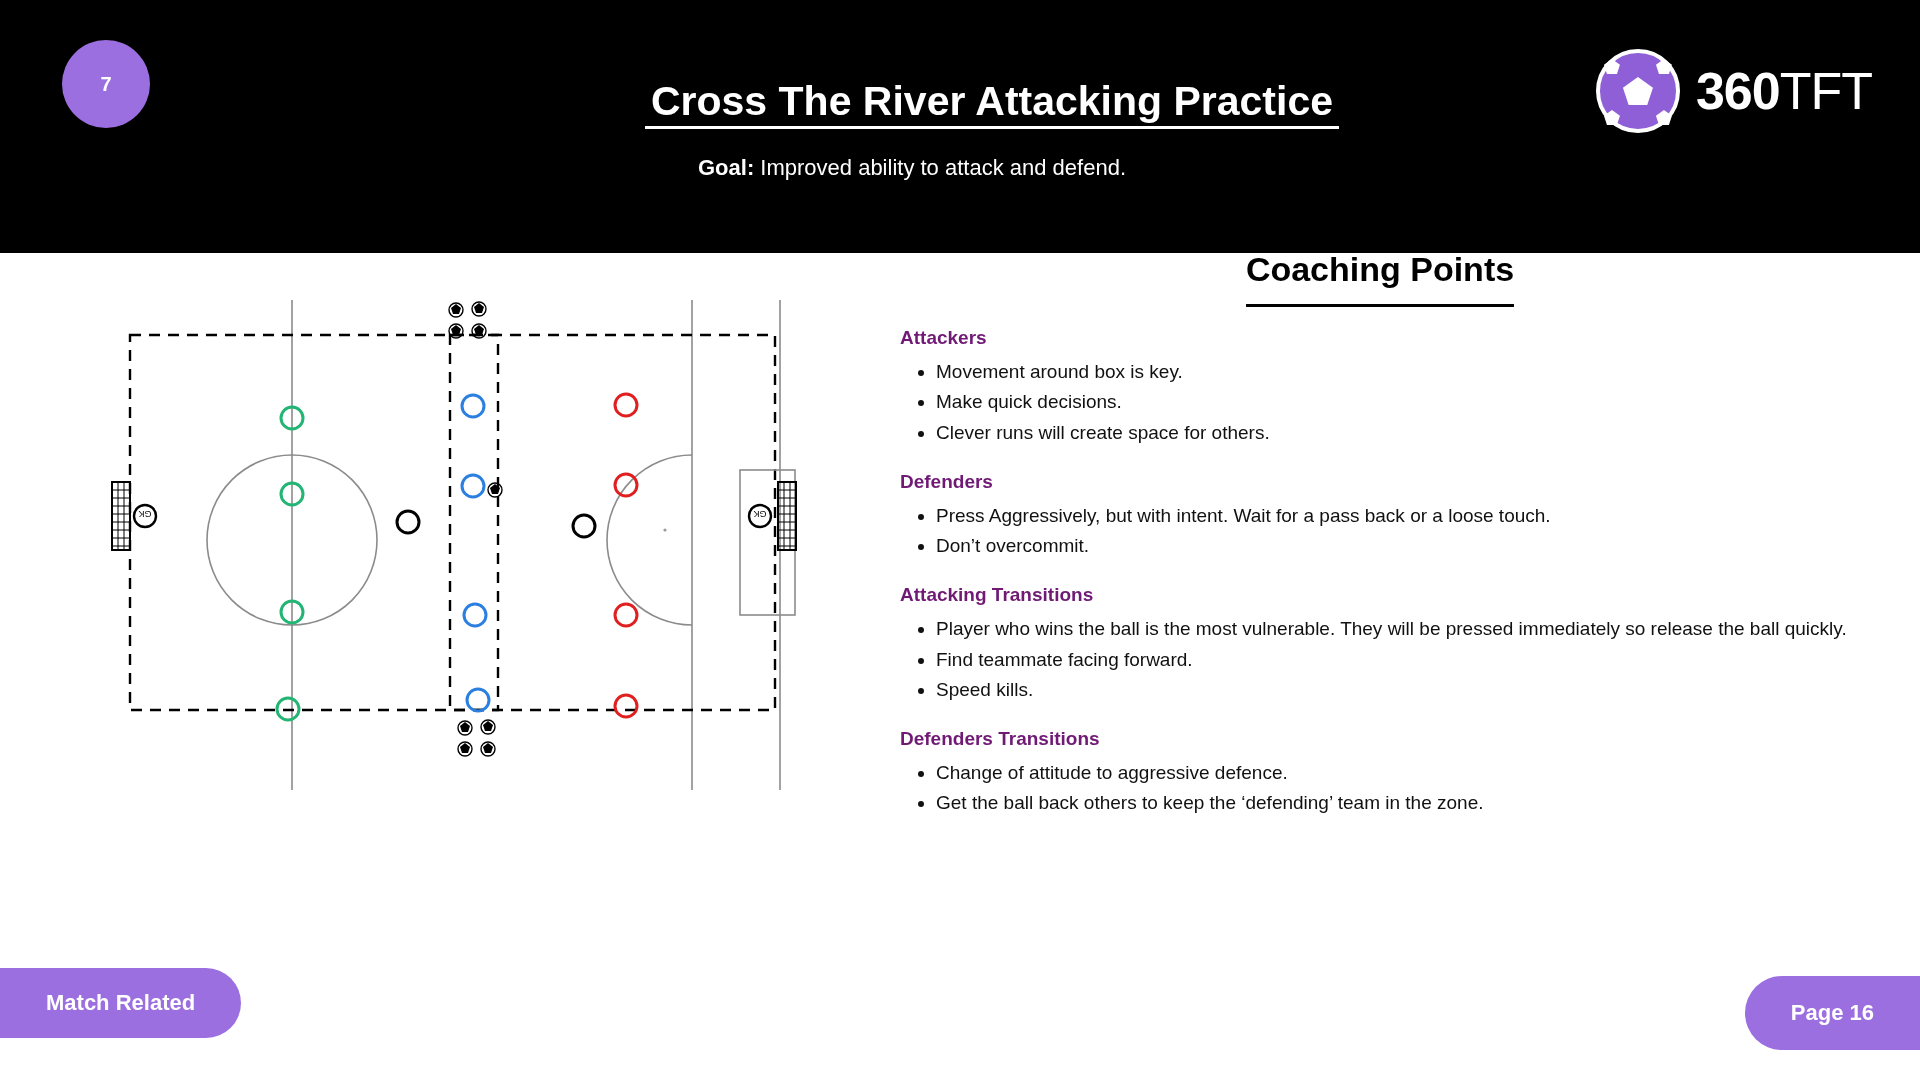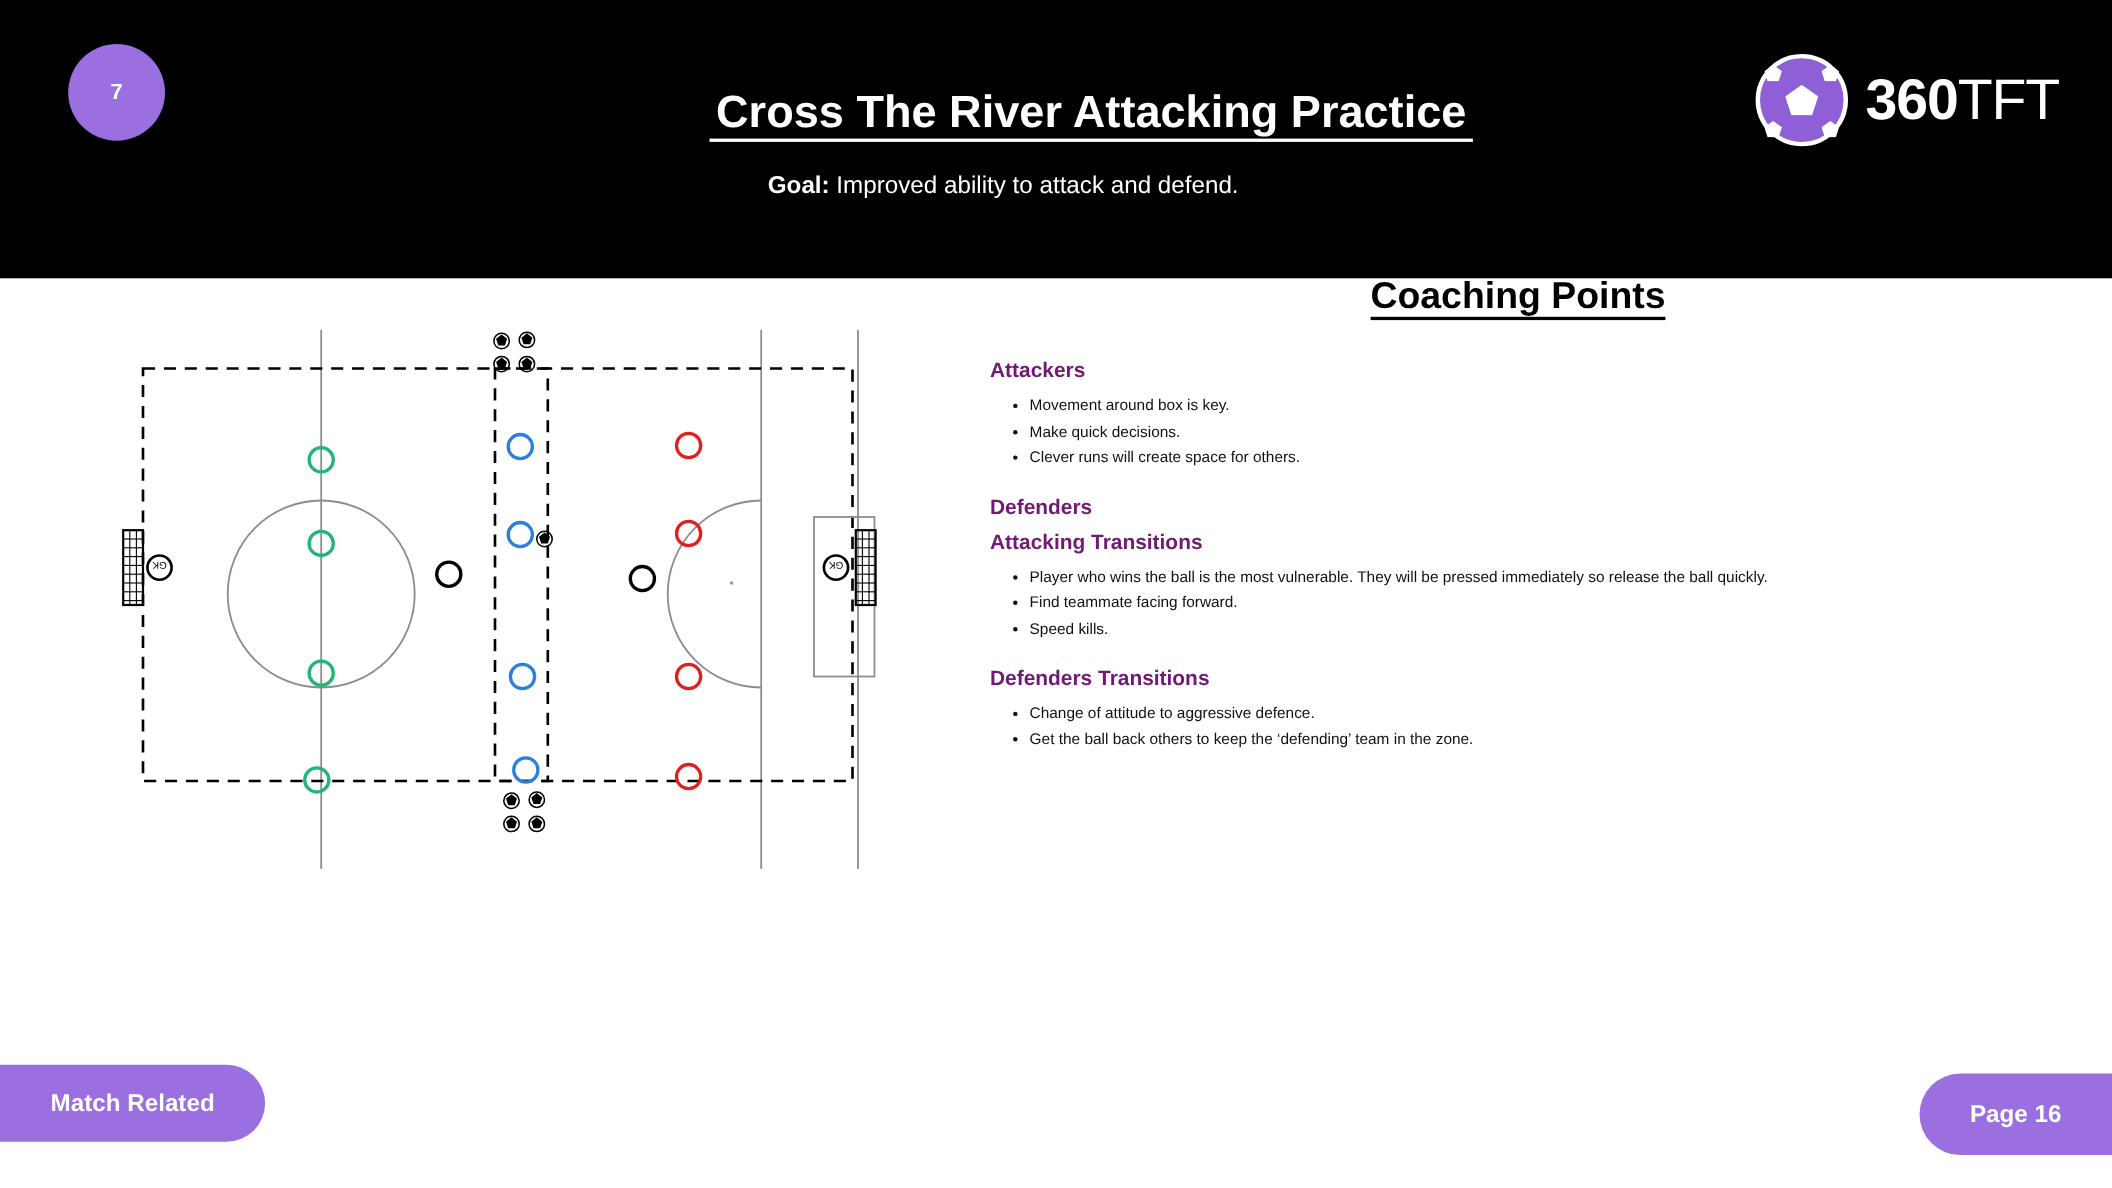--- a/index.html
+++ b/index.html
@@ -66,30 +66,30 @@
   .pitch-svg{position:absolute;left:0;top:0;}
 
   
   .cp{
     position:absolute;left:900px;top:250px;width:960px;
   }
   .cp-title{
     text-align:center;font-size:34px;font-weight:bold;color:#000;
     margin:0 0 38px 0;
   }
-  .cp-title span{border-bottom:3px solid #000;padding-bottom:0;}
+  .cp-title span{border-bottom:3px solid #000;padding-bottom:16px;}
   .cp-section{margin-bottom:10px;}
   .cp-head{
     font-size:19px;font-weight:bold;color:#701a75;margin:0 0 10px 0;
   }
   .cp-list{
     margin:0 0 26px 0;padding:0 0 0 36px;
   }
   .cp-list li{
-    font-size:14px;color:#111;line-height:1.33;margin-bottom:5px;
+    font-size:19px;color:#111;line-height:1.33;margin-bottom:5px;
   }
 
   
   .pill-left{
     position:absolute;left:-40px;bottom:42px;
     background:#9b6fdf;color:#ffffff;
     padding:22px 46px 22px 86px;
     border-radius:40px;font-size:22px;font-weight:bold;
   }
   .pill-right{
@@ -262,20 +262,24 @@
     <p class="cp-head">Attackers</p>
     <ul class="cp-list">
       <li>Movement around box is key.</li>
       <li>Make quick decisions.</li>
       <li>Clever runs will create space for others.</li>
     </ul>
   </div>
 
   <div class="cp-section">
     <p class="cp-head">Defenders</p>
+    <ul class="cp-list">
+      <li>Press Aggressively, but with intent. Wait for a pass back or a loose touch.</li>
+      <li>Don’t overcommit.</li>
+    </ul>
   </div>
 
   <div class="cp-section">
     <p class="cp-head">Attacking Transitions</p>
     <ul class="cp-list">
       <li>Player who wins the ball is the most vulnerable. They will be pressed immediately so release the ball quickly.</li>
       <li>Find teammate facing forward.</li>
       <li>Speed kills.</li>
     </ul>
   </div>

